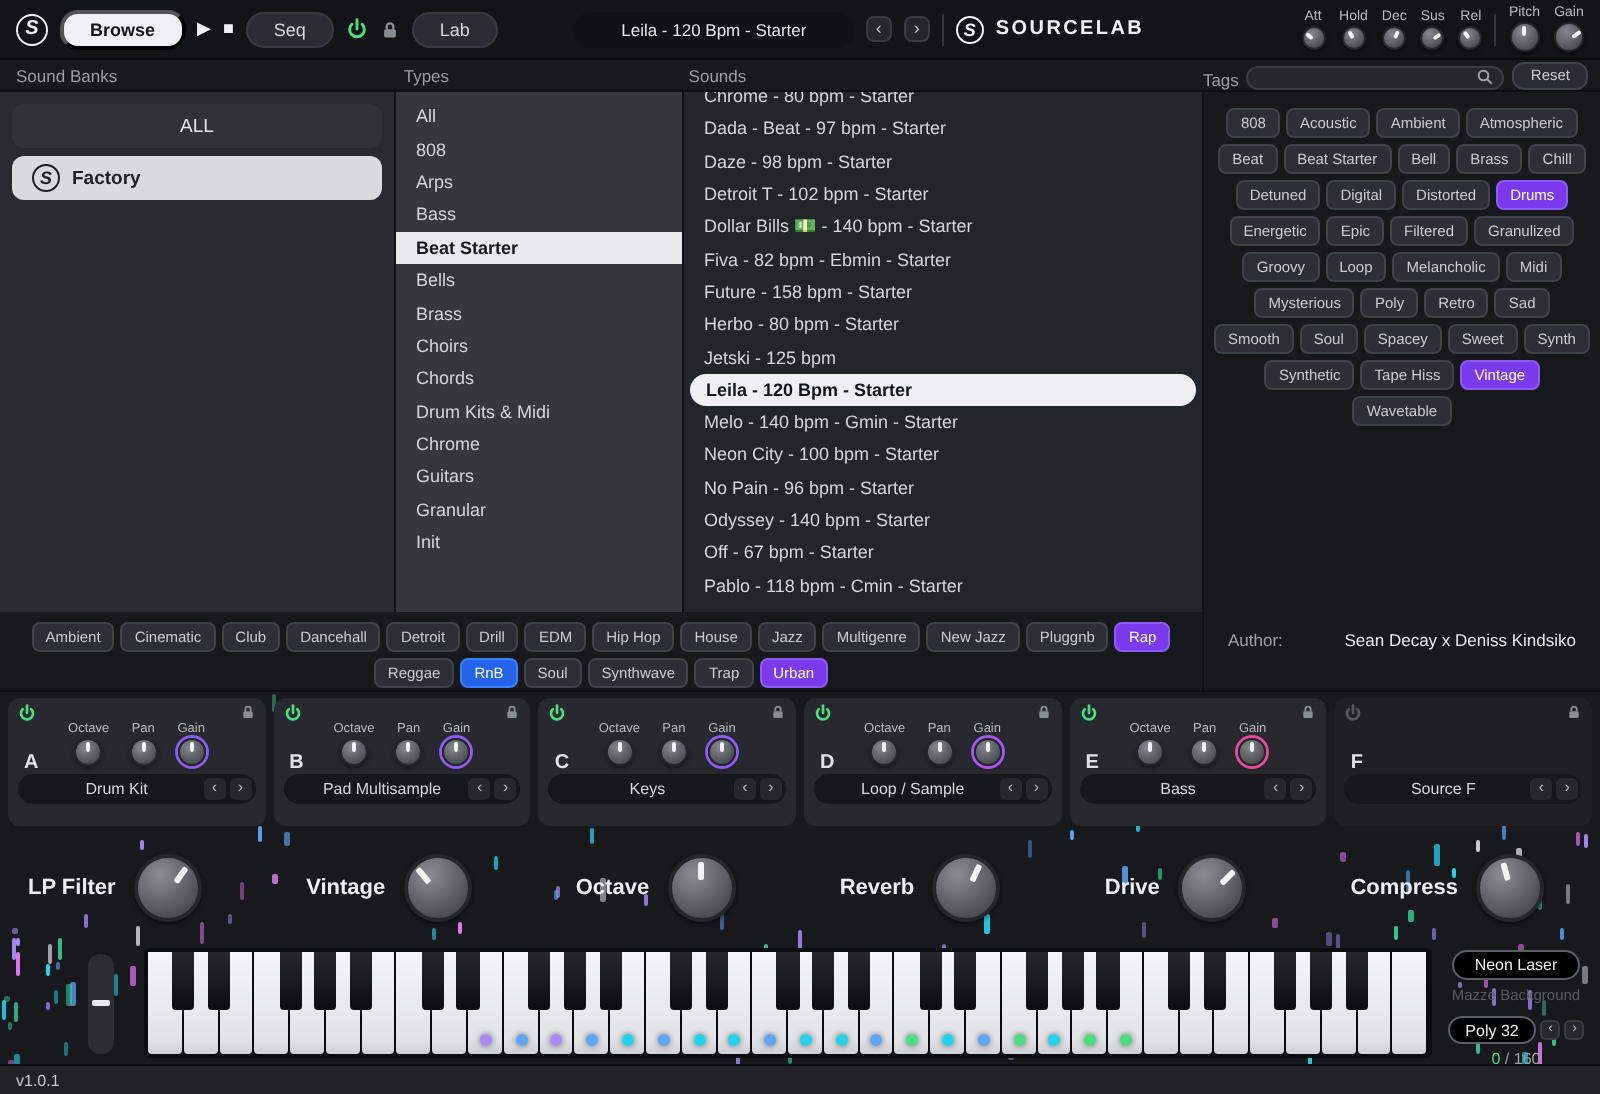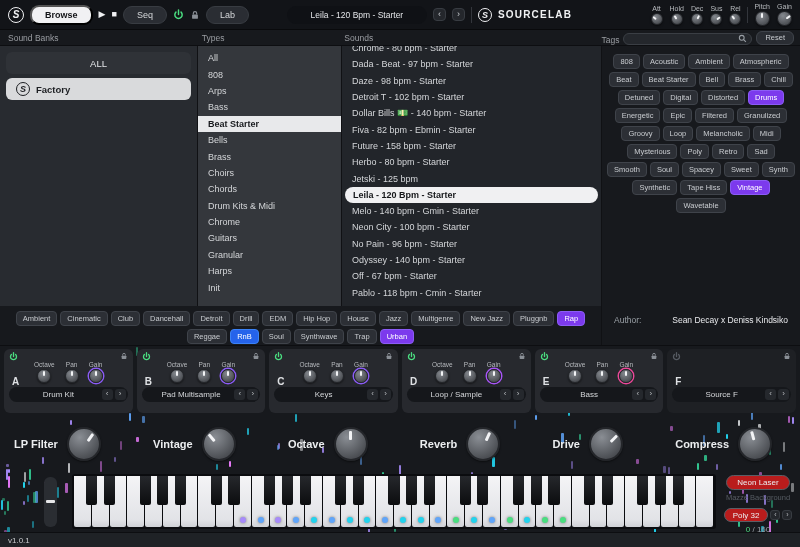--- a/index.html
+++ b/index.html
@@ -118,21 +118,21 @@
   .keysrow { top:472px; height:60px; }
   .wheel { position:absolute; left:44px; top:5px; width:13px; height:50px; background:#2a2d32; border-radius:6px; }
   .wheel::after { content:''; position:absolute; left:2px; right:2px; top:46%; height:3px; background:#e6e7e9; border-radius:1px; }
   .kb { position:absolute; left:72px; right:84px; top:2px; bottom:3px; background:#0b0c0f; border-radius:3px; padding:2px; }
   .wkeys { position:relative; display:flex; height:100%; }
   .wkey { flex:1; margin-right:1px; background:linear-gradient(180deg,#f4f4f6 0%,#e2e3e7 85%,#cfd1d6 100%); border-radius:0 0 2px 2px; }
   .wkey:last-child { margin-right:0; }
   .bkey { position:absolute; top:0; height:56%; background:linear-gradient(#26282c,#0b0c0e); border-radius:0 0 2px 2px; z-index:2; }
   .kmark { position:absolute; bottom:4px; width:6px; height:6px; border-radius:50%; transform:translateX(-50%); z-index:3; box-shadow:0 0 3px rgba(0,0,0,.5); }
   .kb-right { position:absolute; right:2px; top:3px; width:80px; height:56px; display:flex; flex-direction:column; align-items:center; gap:3px; }
-  .pill-sm { font-size:8px; color:#eceef0; background:#b91c1c; border:1px solid #5a5e66; border-radius:8px; padding:2px 10px; white-space:nowrap; }
+  .pill-sm { font-size:8px; color:#eceef0; background:#000000; border:1px solid #5a5e66; border-radius:8px; padding:2px 10px; white-space:nowrap; }
   .bg-name { font-size:7.5px; color:#565b62; }
   .spacer { flex:1; }
   .poly-row { display:flex; gap:2px; align-items:center; }
   .tiny-btn { width:10px; height:10px; border-radius:3px; background:#24272c; border:1px solid #383c42;
               color:#b7babe; font-size:7px; line-height:8px; text-align:center; }
   .voices { font-size:8px; color:#9aa0a6; }
   .voices .cur { color:#4ade80; }
 
   
   .footer { top:532px; height:15px; background:#1f2226; border-top:1px solid #0d0e11;
@@ -456,23 +456,20 @@
         </div>
 
         <div class="type-item">
           <span>Guitars</span>
         </div>
 
         <div class="type-item">
           <span>Granular</span>
         </div>
 
-        <div class="type-item">
-          <span>Harps</span>
-        </div>
 
         <div class="type-item">
           <span>Init</span>
         </div>
       </div>
     <div class="col col-sounds">
       <div class="sounds-list">
 
           <div class="sound-item">
             <span>Chrome - 80 bpm - Starter</span>

